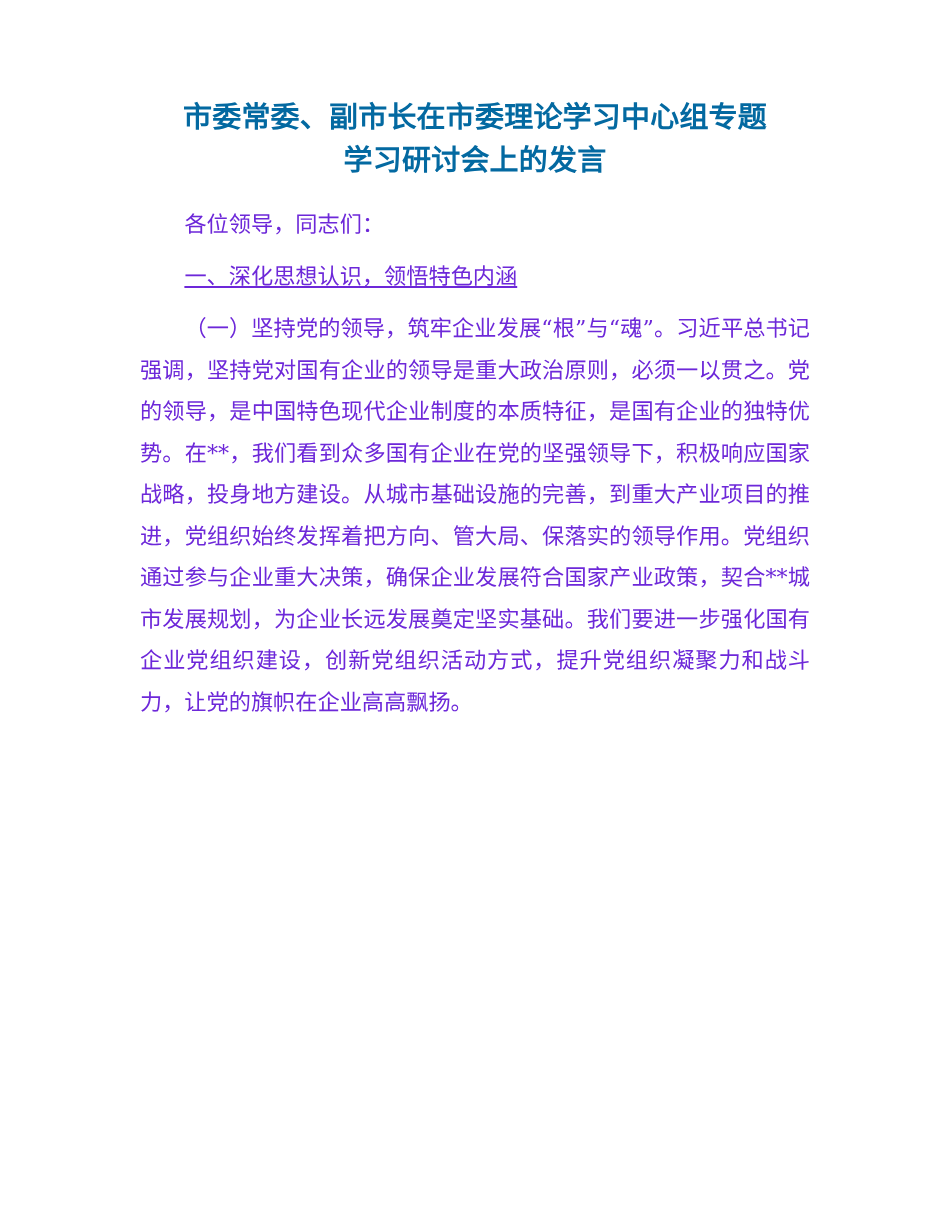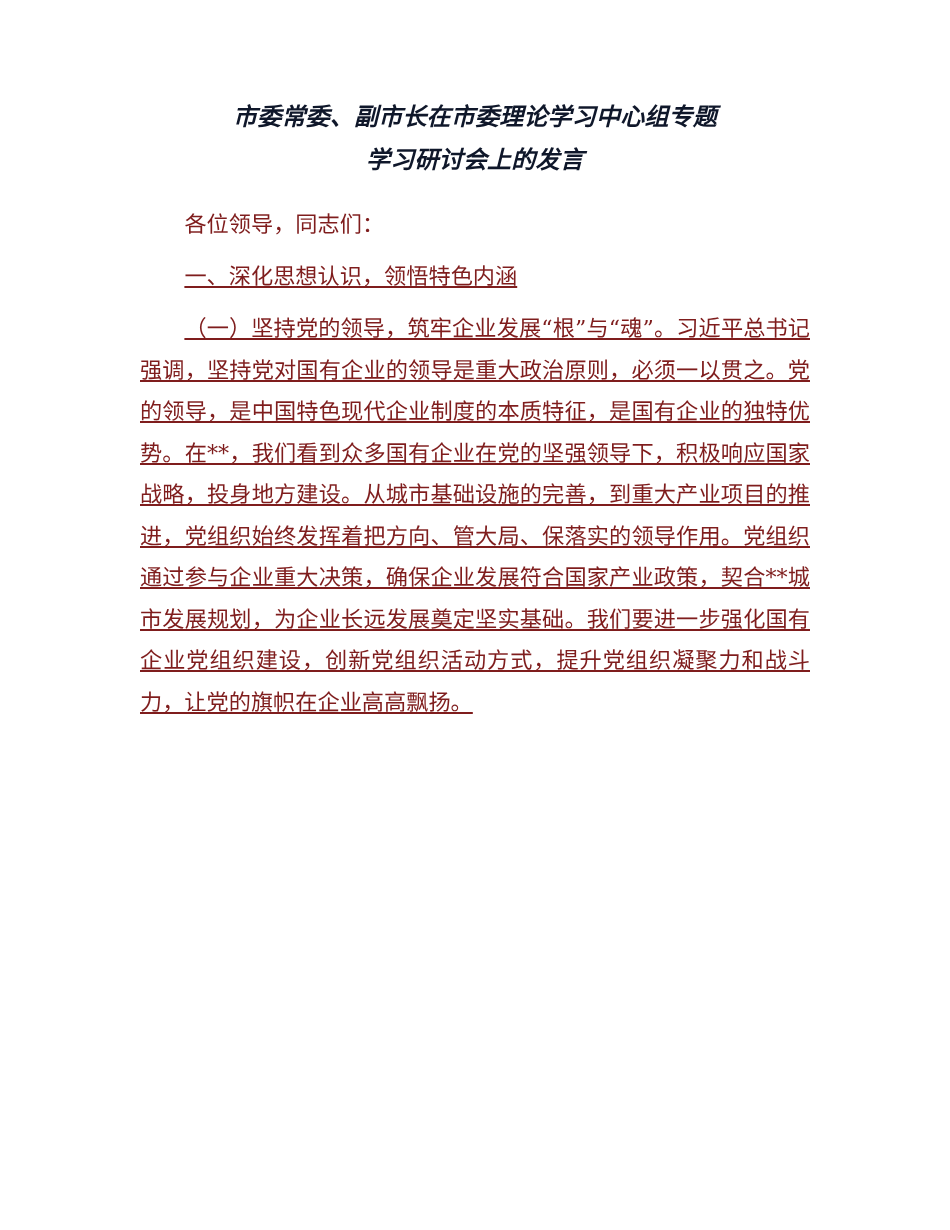--- a/index.html
+++ b/index.html
@@ -21,47 +21,45 @@
   .content {
     position: absolute;
     left: 140px;
     top: 96px;
     width: 670px;
   }
 
   .doc-title {
     font-family: "DejaVu Sans", "Liberation Sans", sans-serif;
     font-weight: 700;
-    font-size: 24px;
+    font-size: 29px;
     line-height: 43px;
-    color: #0f172a;
+    color: #0369a1;
     text-align: center;
     letter-spacing: 0.2px;
     margin: 0 0 22px 0;
     padding: 0;
-    font-style: italic;
   }
 
   p.para {
     font-family: "DejaVu Serif", "Liberation Serif", serif;
     font-size: 22.2px;
     line-height: 41.5px;
-    color: #7f1d1d;
+    color: #6d28d9;
     text-align: justify;
     text-justify: inter-character;
     text-indent: 2em;
     margin: 0 0 10.5px 0;
     padding: 0;
     word-break: break-all;
     overflow-wrap: anywhere;
   }
 
   p.para:last-child {
     margin-bottom: 0;
-    text-decoration: underline;
   }
 
   p.heading-l1 {
     text-indent: 2em;
     text-decoration: underline;
   }
 
   p.heading-l2 {
     text-indent: 2em;
   }

